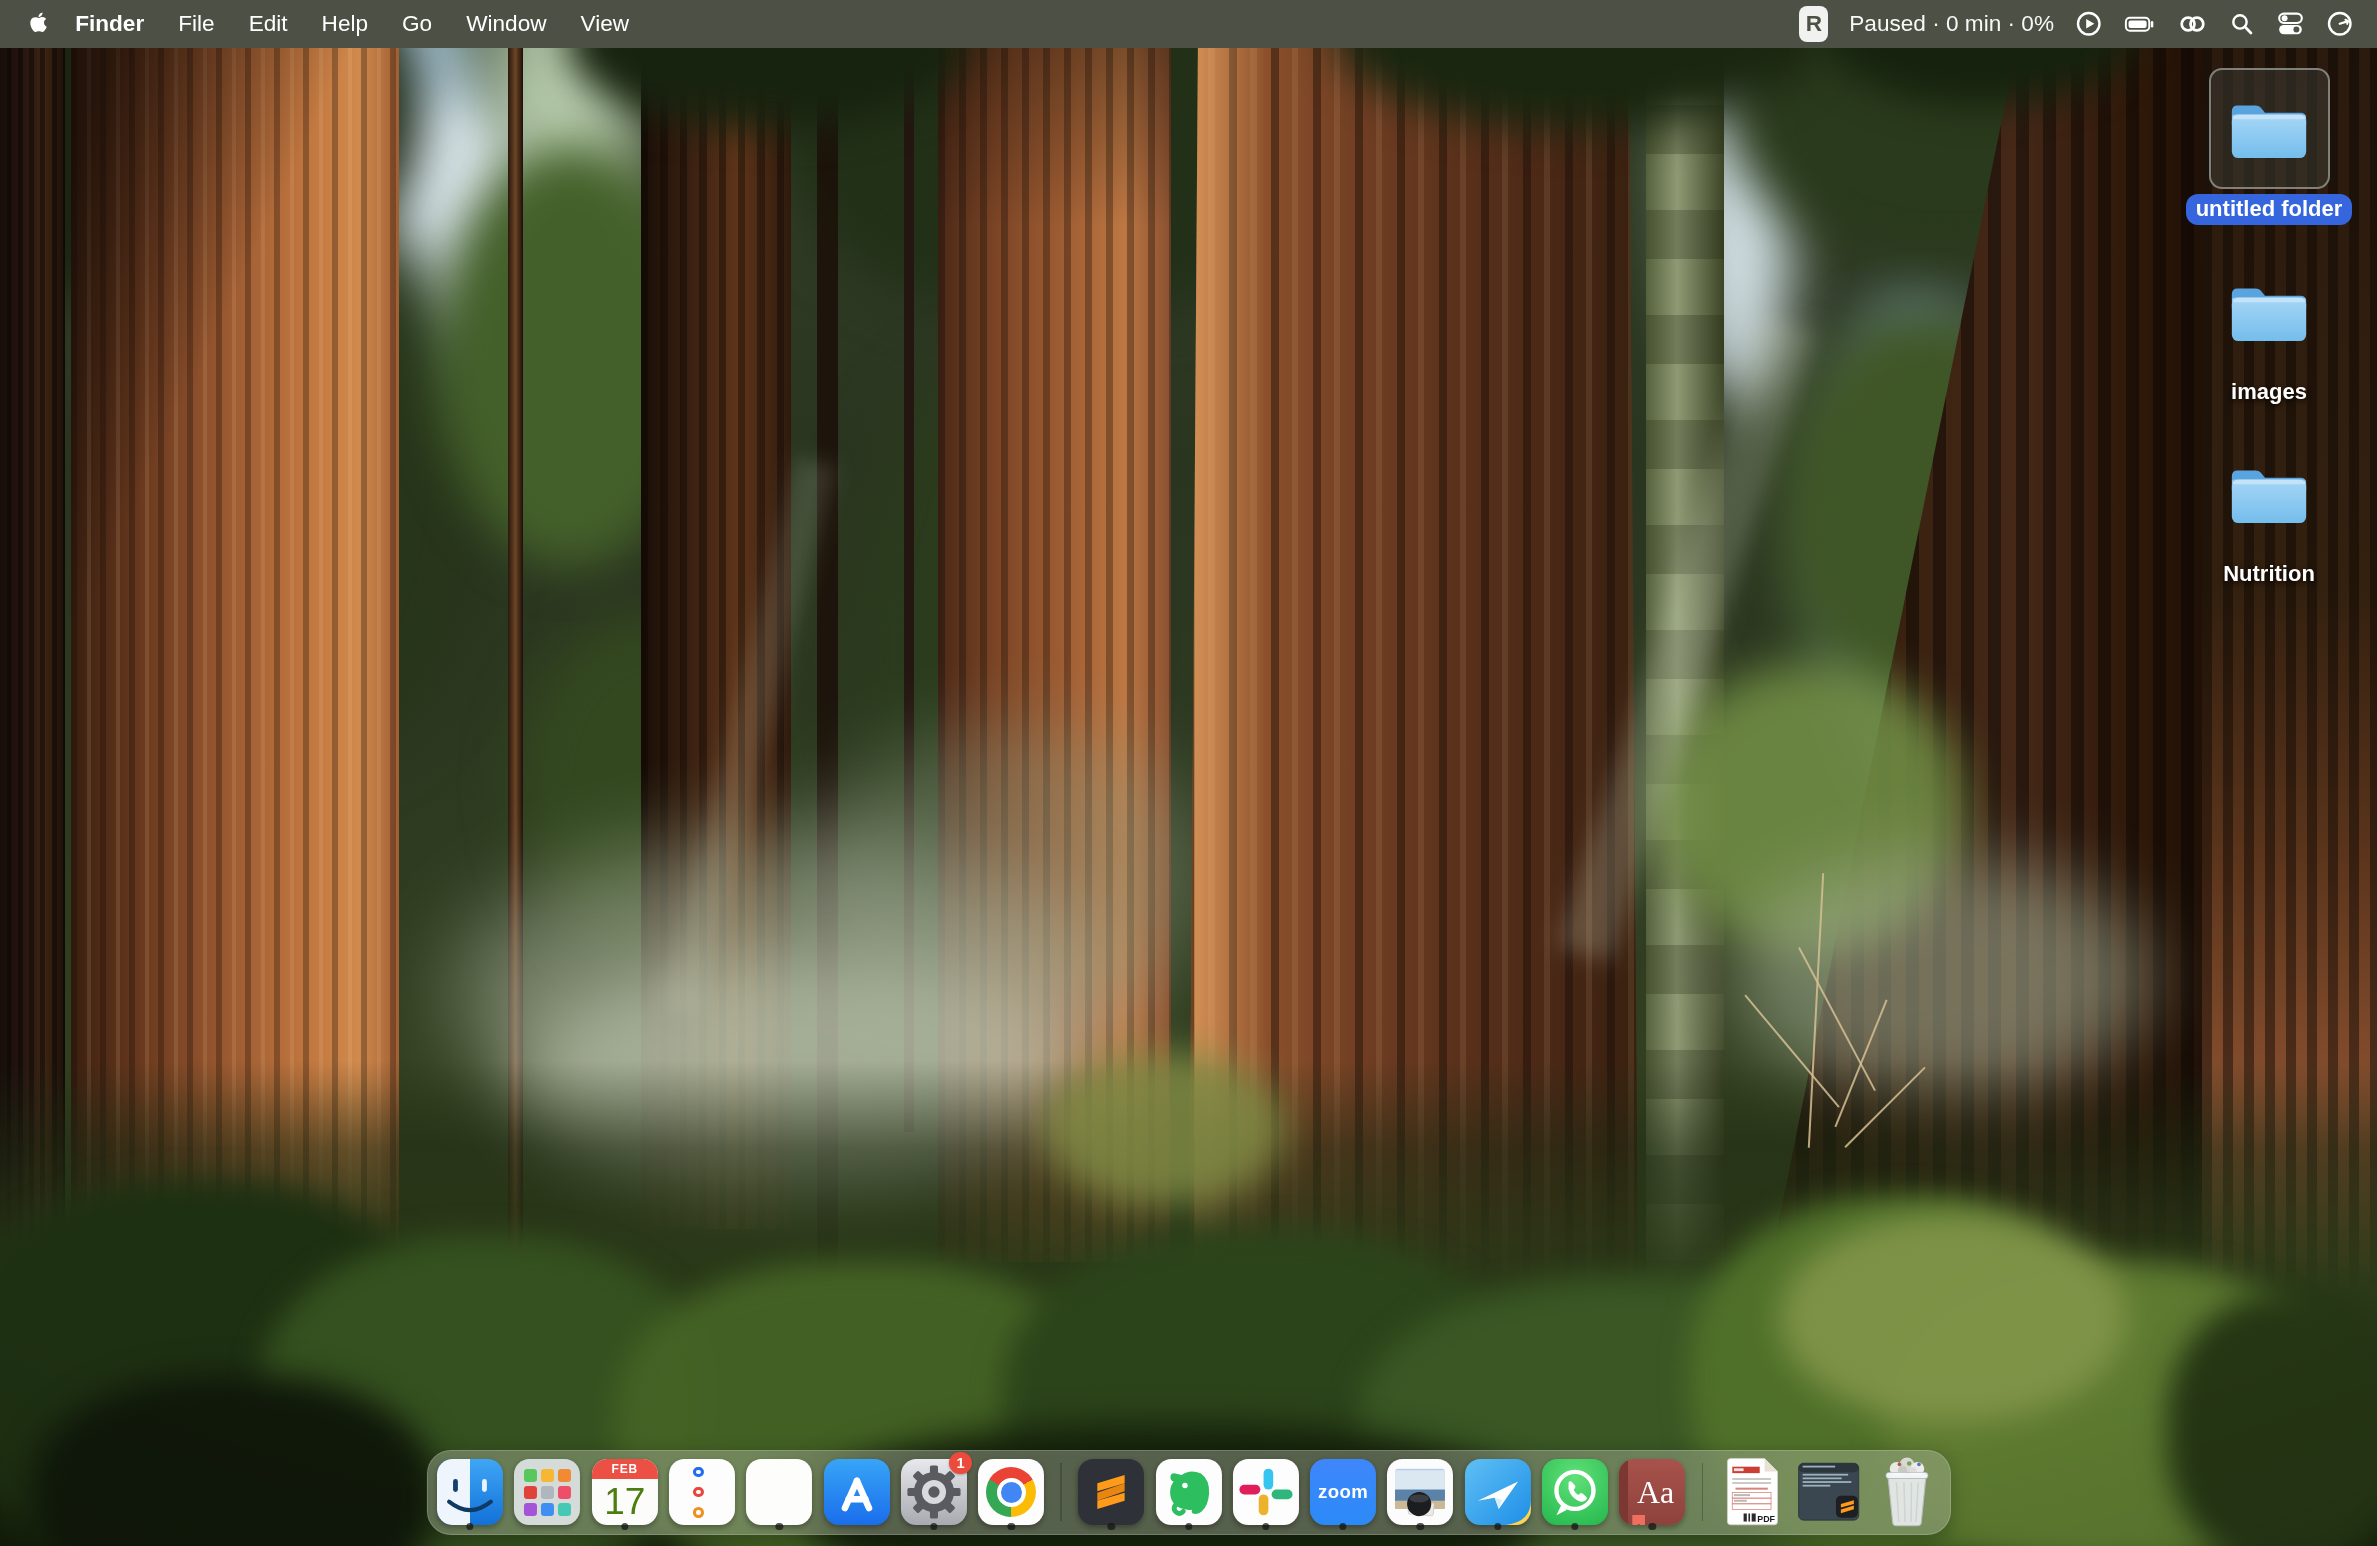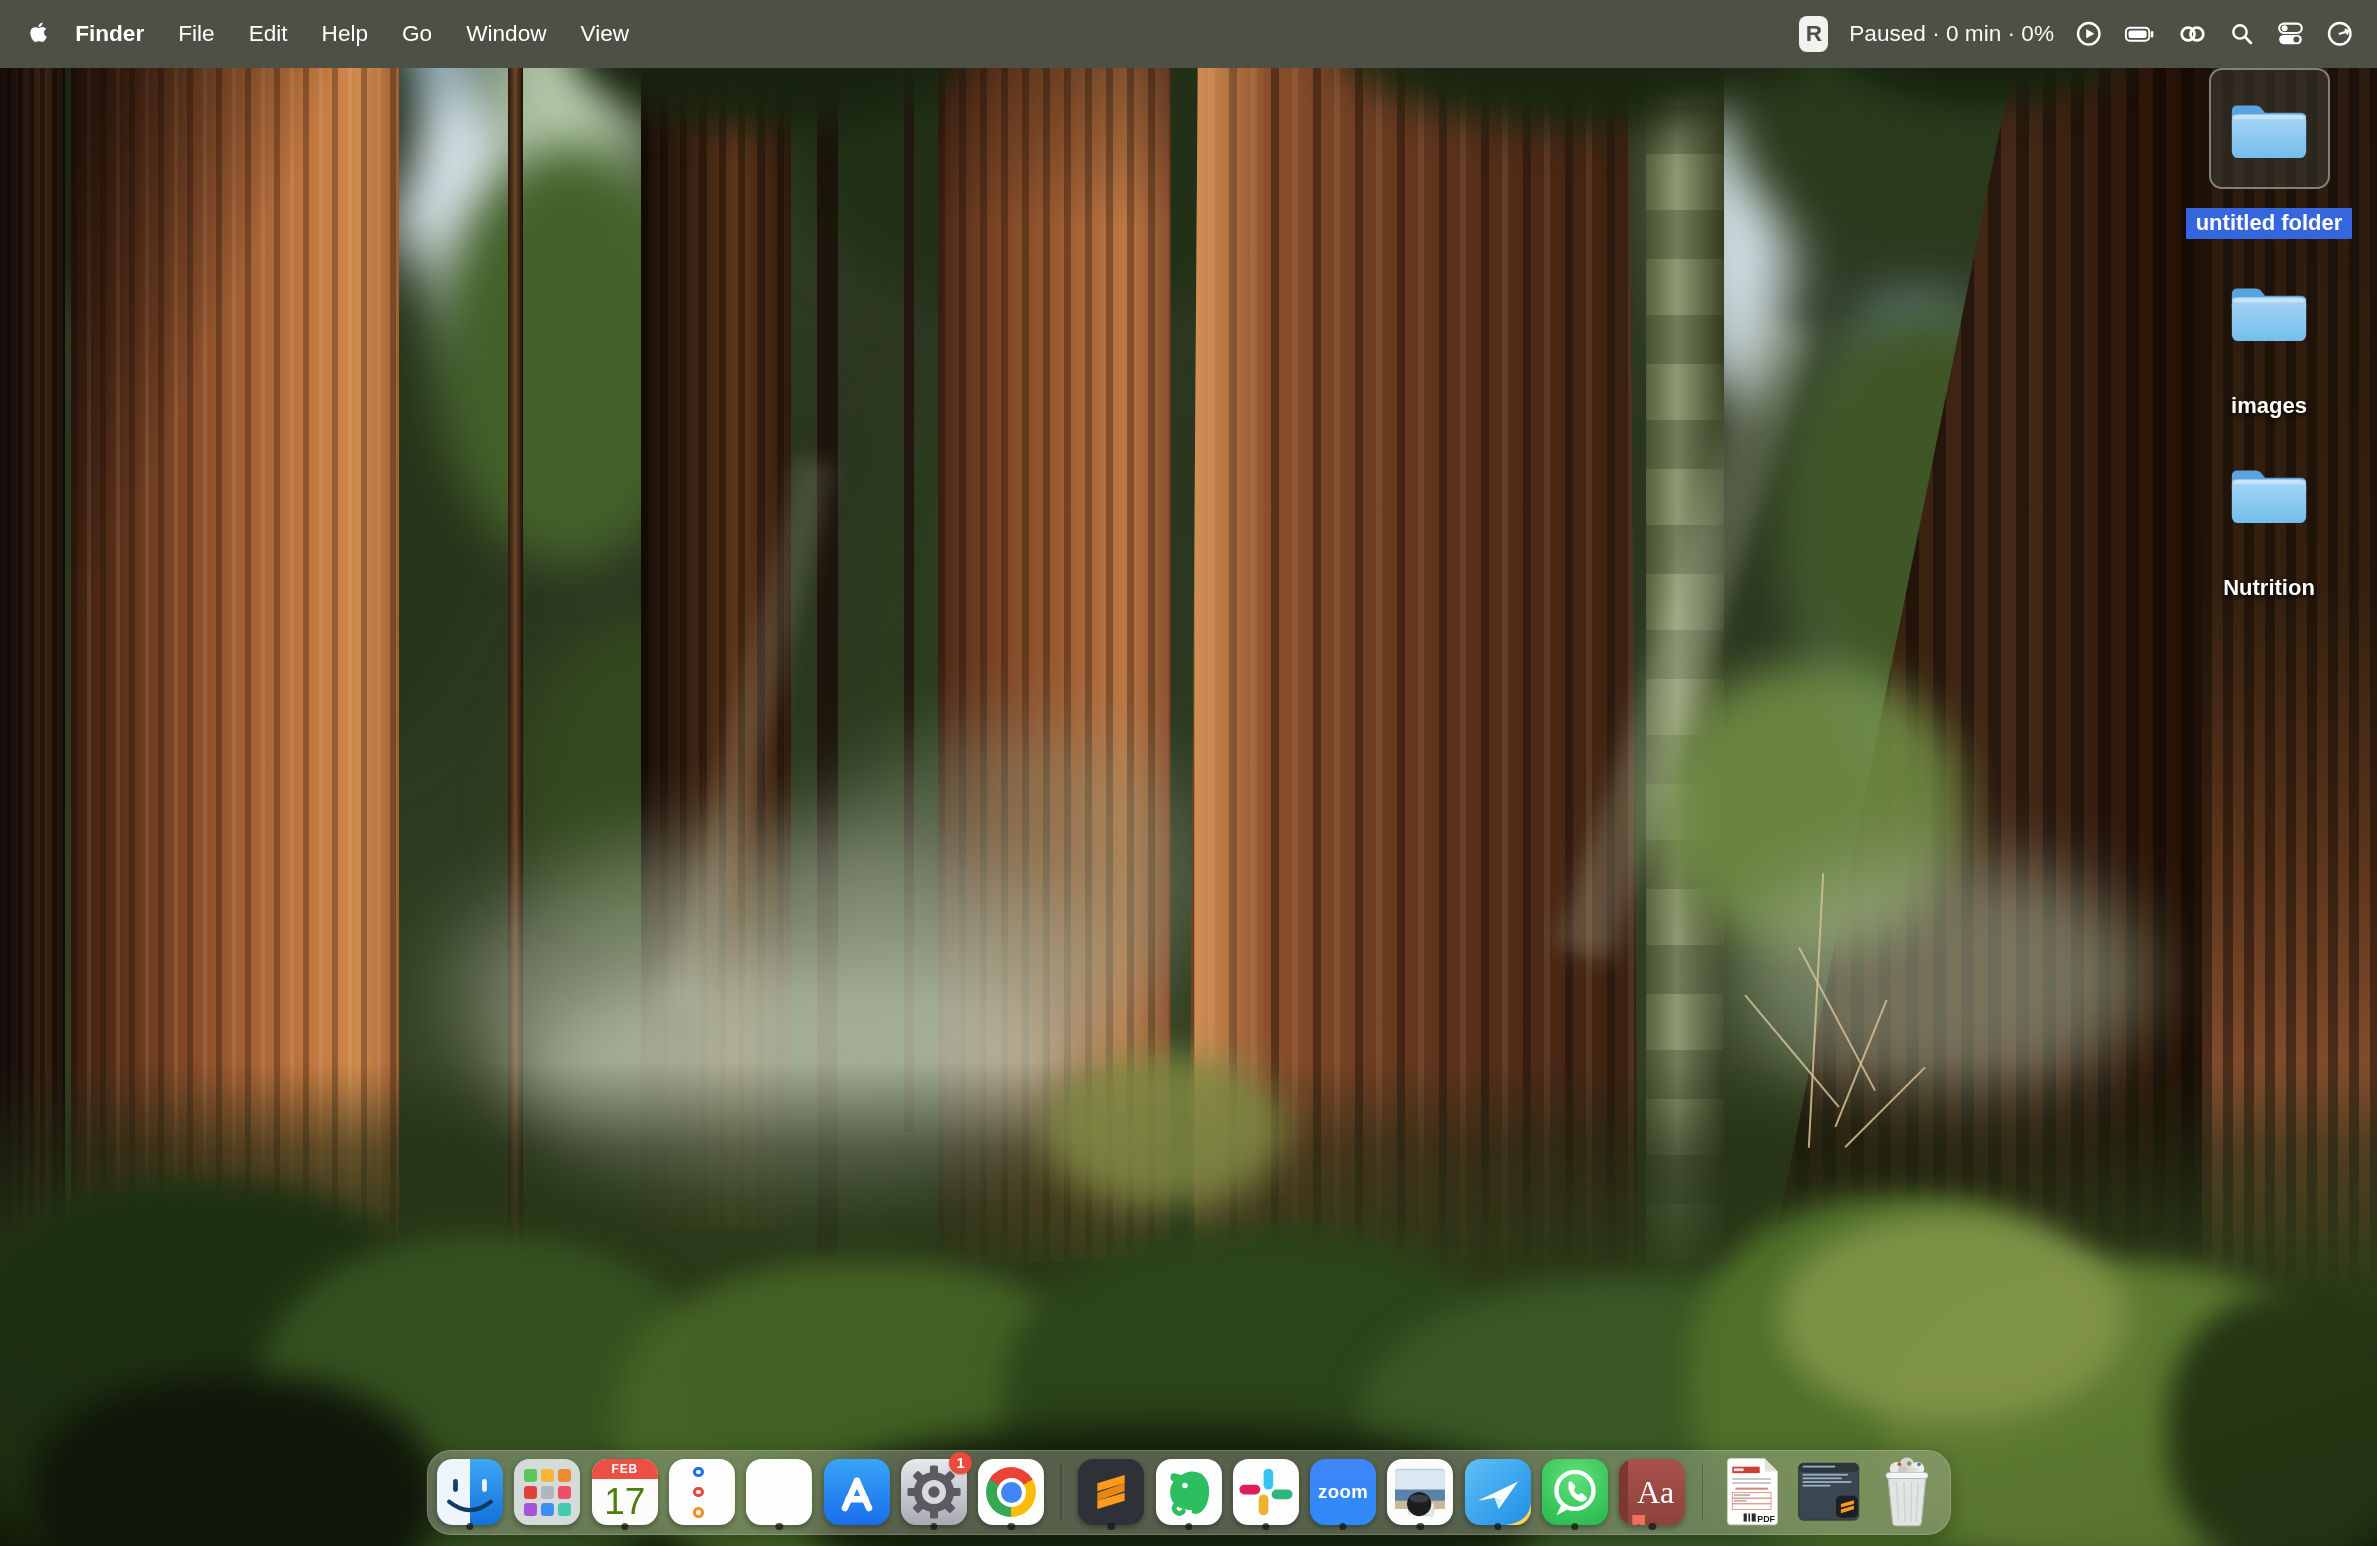--- a/index.html
+++ b/index.html
@@ -97,40 +97,40 @@
   .b12{left:809px;top:1423px;width:728px;height:178px;background:#16230c;filter:blur(16px);border-radius:45%;}
   .tw{width:2.4px;background:#d6c094;opacity:.85;}
   .tw1{left:1815px;top:873px;height:275px;transform:rotate(3deg);}
   .tw2{left:1836px;top:938px;height:162px;transform:rotate(-28deg);}
   .tw3{left:1860px;top:995px;height:137px;transform:rotate(22deg);}
   .tw4{left:1791px;top:978px;height:146px;transform:rotate(-40deg);}
   .tw5{left:1884px;top:1051px;height:113px;transform:rotate(45deg);}
   .vig{inset:0;background:radial-gradient(120% 90% at 50% 45%,transparent 60%,rgba(0,0,0,.25) 100%);}
 
   
-  .menubar{position:absolute;left:0;top:0;right:0;height:68px;background:var(--menu-bg,#4d5145);
+  .menubar{position:absolute;left:0;top:0;right:0;height:48px;background:var(--menu-bg,#4d5145);
     display:flex;color:#fff;font-size:22.6px;z-index:50;}
   .mb-left{display:flex;align-items:center;}
   .apple{margin-left:27.5px;margin-right:9.7px;display:flex;align-items:center;}
   .mi{padding:0 17px;white-space:nowrap;}
   .mi.strong{font-weight:700;}
   .mb-right{margin-left:auto;display:flex;align-items:center;gap:21px;padding-right:24px;}
   .rec-badge{width:29px;height:36px;background:rgba(255,255,255,.92);border-radius:8px;
     color:var(--menu-bg,#4d5145);font-weight:700;font-size:22.6px;display:flex;align-items:center;justify-content:center;}
   .rec-text{font-size:22.6px;color:rgba(255,255,255,.96);margin-left:0;white-space:nowrap;}
   .sicon{display:flex;align-items:center;justify-content:center;}
 
   
   .folder-item{position:absolute;left:2176px;width:186px;display:flex;flex-direction:column;align-items:center;z-index:20;}
   .fi-0{top:68px;}.fi-1{top:251px;justify-content:space-between;}.fi-2{top:433px;}.fi-3{top:611px;}
   .sel-box{width:121px;height:121px;border-radius:13px;border:2.4px solid transparent;
     display:flex;align-items:center;justify-content:center;box-sizing:border-box;}
   .folder-item.selected .sel-box{background:rgba(62,64,58,.45);border-color:rgba(150,152,146,.8);}
-  .flabel{margin-top:19px;font-size:22px;font-weight:700;color:#fff;
-    text-shadow:0 1.6px 4.9px rgba(0,0,0,.85);padding:2.4px 9.7px;border-radius:1px;white-space:nowrap;}
+  .flabel{margin-top:5px;font-size:22px;font-weight:700;color:#fff;
+    text-shadow:0 1.6px 4.9px rgba(0,0,0,.85);padding:2.4px 9.7px;border-radius:12px;white-space:nowrap;}
   .folder-item.selected .flabel{background:var(--sel-blue,#3566dd);text-shadow:none;}
 
   
   .dock{position:absolute;left:50%;bottom:11.3px;transform:translateX(-50%);height:83px;
     display:flex;align-items:center;gap:11.3px;padding:0 9.7px;border-radius:24px;
     background:var(--dock-bg,rgba(186,191,176,.40));
     backdrop-filter:blur(40px) saturate(1.1);-webkit-backdrop-filter:blur(40px) saturate(1.1);
     border:0.8px solid rgba(255,255,255,.18);box-shadow:0 4.9px 19.4px rgba(0,0,0,.25);z-index:60;}
   .dock-sep{width:1.6px;height:58px;background:rgba(50,52,46,.4);margin:0 4.9px;}
   .dock-item{position:relative;width:66px;height:78px;display:flex;align-items:center;justify-content:center;flex:0 0 auto;}

